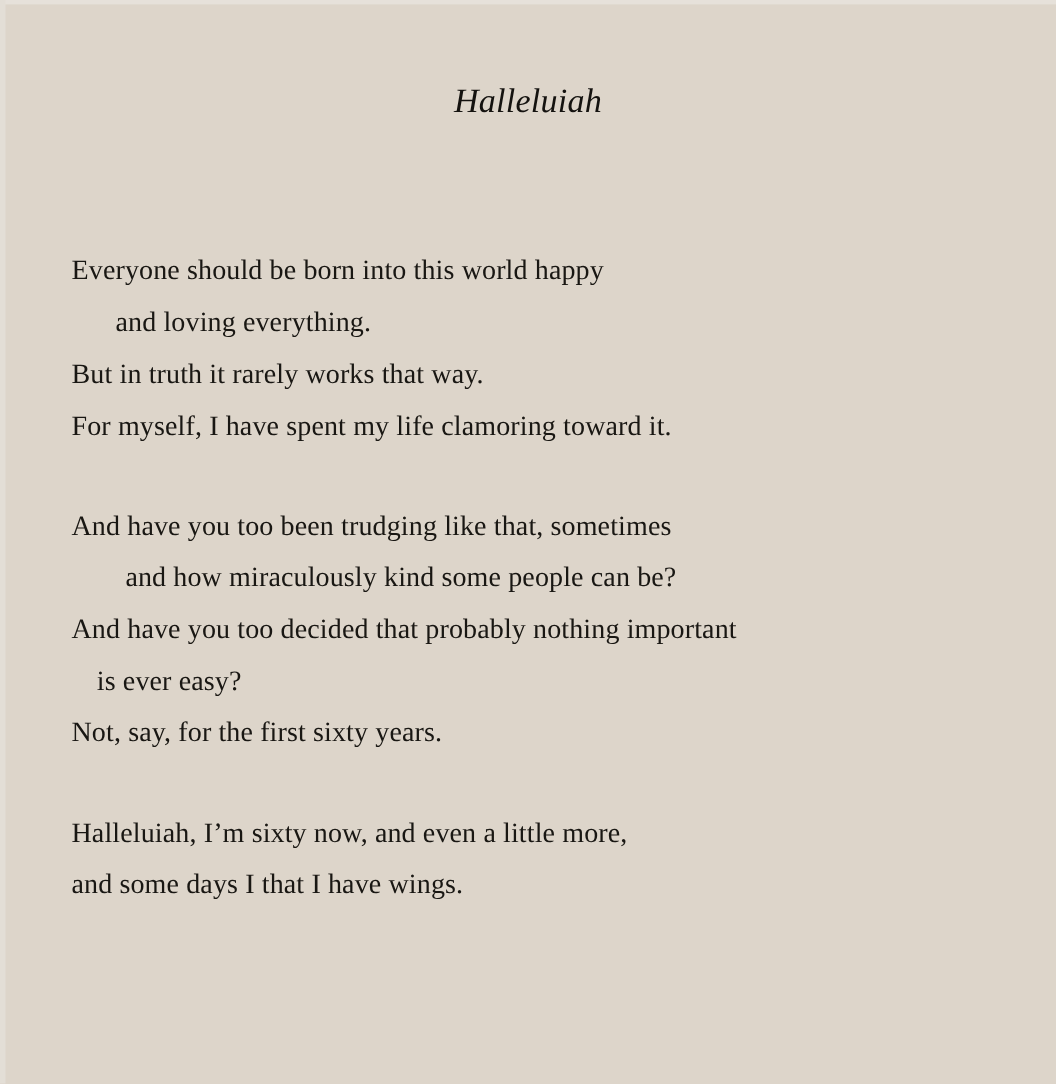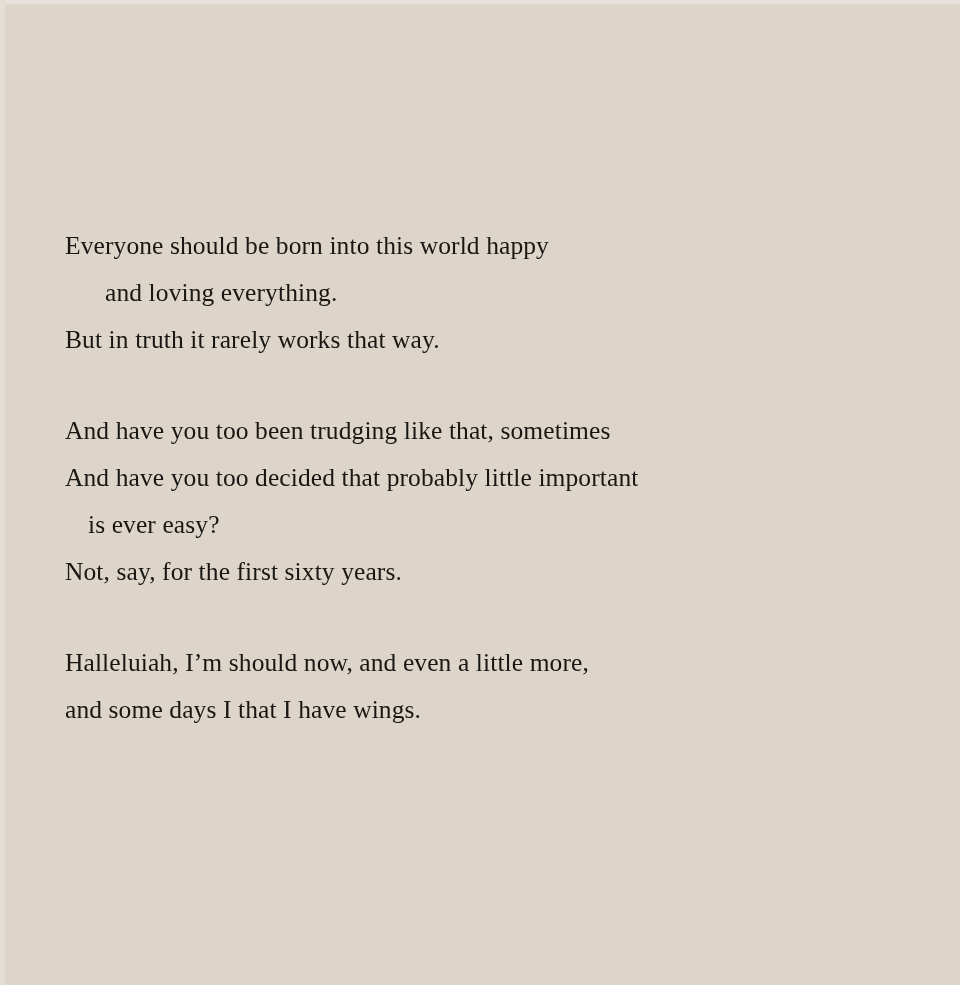--- a/index.html
+++ b/index.html
@@ -90,33 +90,36 @@
 </head>
 <body>
 
 <div id="page">
 
   <div id="edge-top"></div>
   <div id="edge-left"></div>
 
   <div id="poem">
 
+    <div class="poem-title">Halleluiah</div>
 
     <div class="stanzas" id="stanzas">
         <div class="stanza">
           <div class="line indent-0">Everyone should be born into this world happy</div>
           <div class="line indent-2">and loving everything.</div>
           <div class="line indent-0">But in truth it rarely works that way.</div>
+          <div class="line indent-0">For myself, I have spent my life clamoring toward it.</div>
         </div>
         <div class="stanza">
           <div class="line indent-0">And have you too been trudging like that, sometimes</div>
-          <div class="line indent-0">And have you too decided that probably little important</div>
+          <div class="line indent-3">and how miraculously kind some people can be?</div>
+          <div class="line indent-0">And have you too decided that probably nothing important</div>
           <div class="line indent-1">is ever easy?</div>
           <div class="line indent-0">Not, say, for the first sixty years.</div>
         </div>
         <div class="stanza">
-          <div class="line indent-0">Halleluiah, I’m should now, and even a little more,</div>
+          <div class="line indent-0">Halleluiah, I’m sixty now, and even a little more,</div>
           <div class="line indent-0">and some days I that I have wings.</div>
         </div>
       </div>
 
   </div>
 </div>
 
 </body></html>

